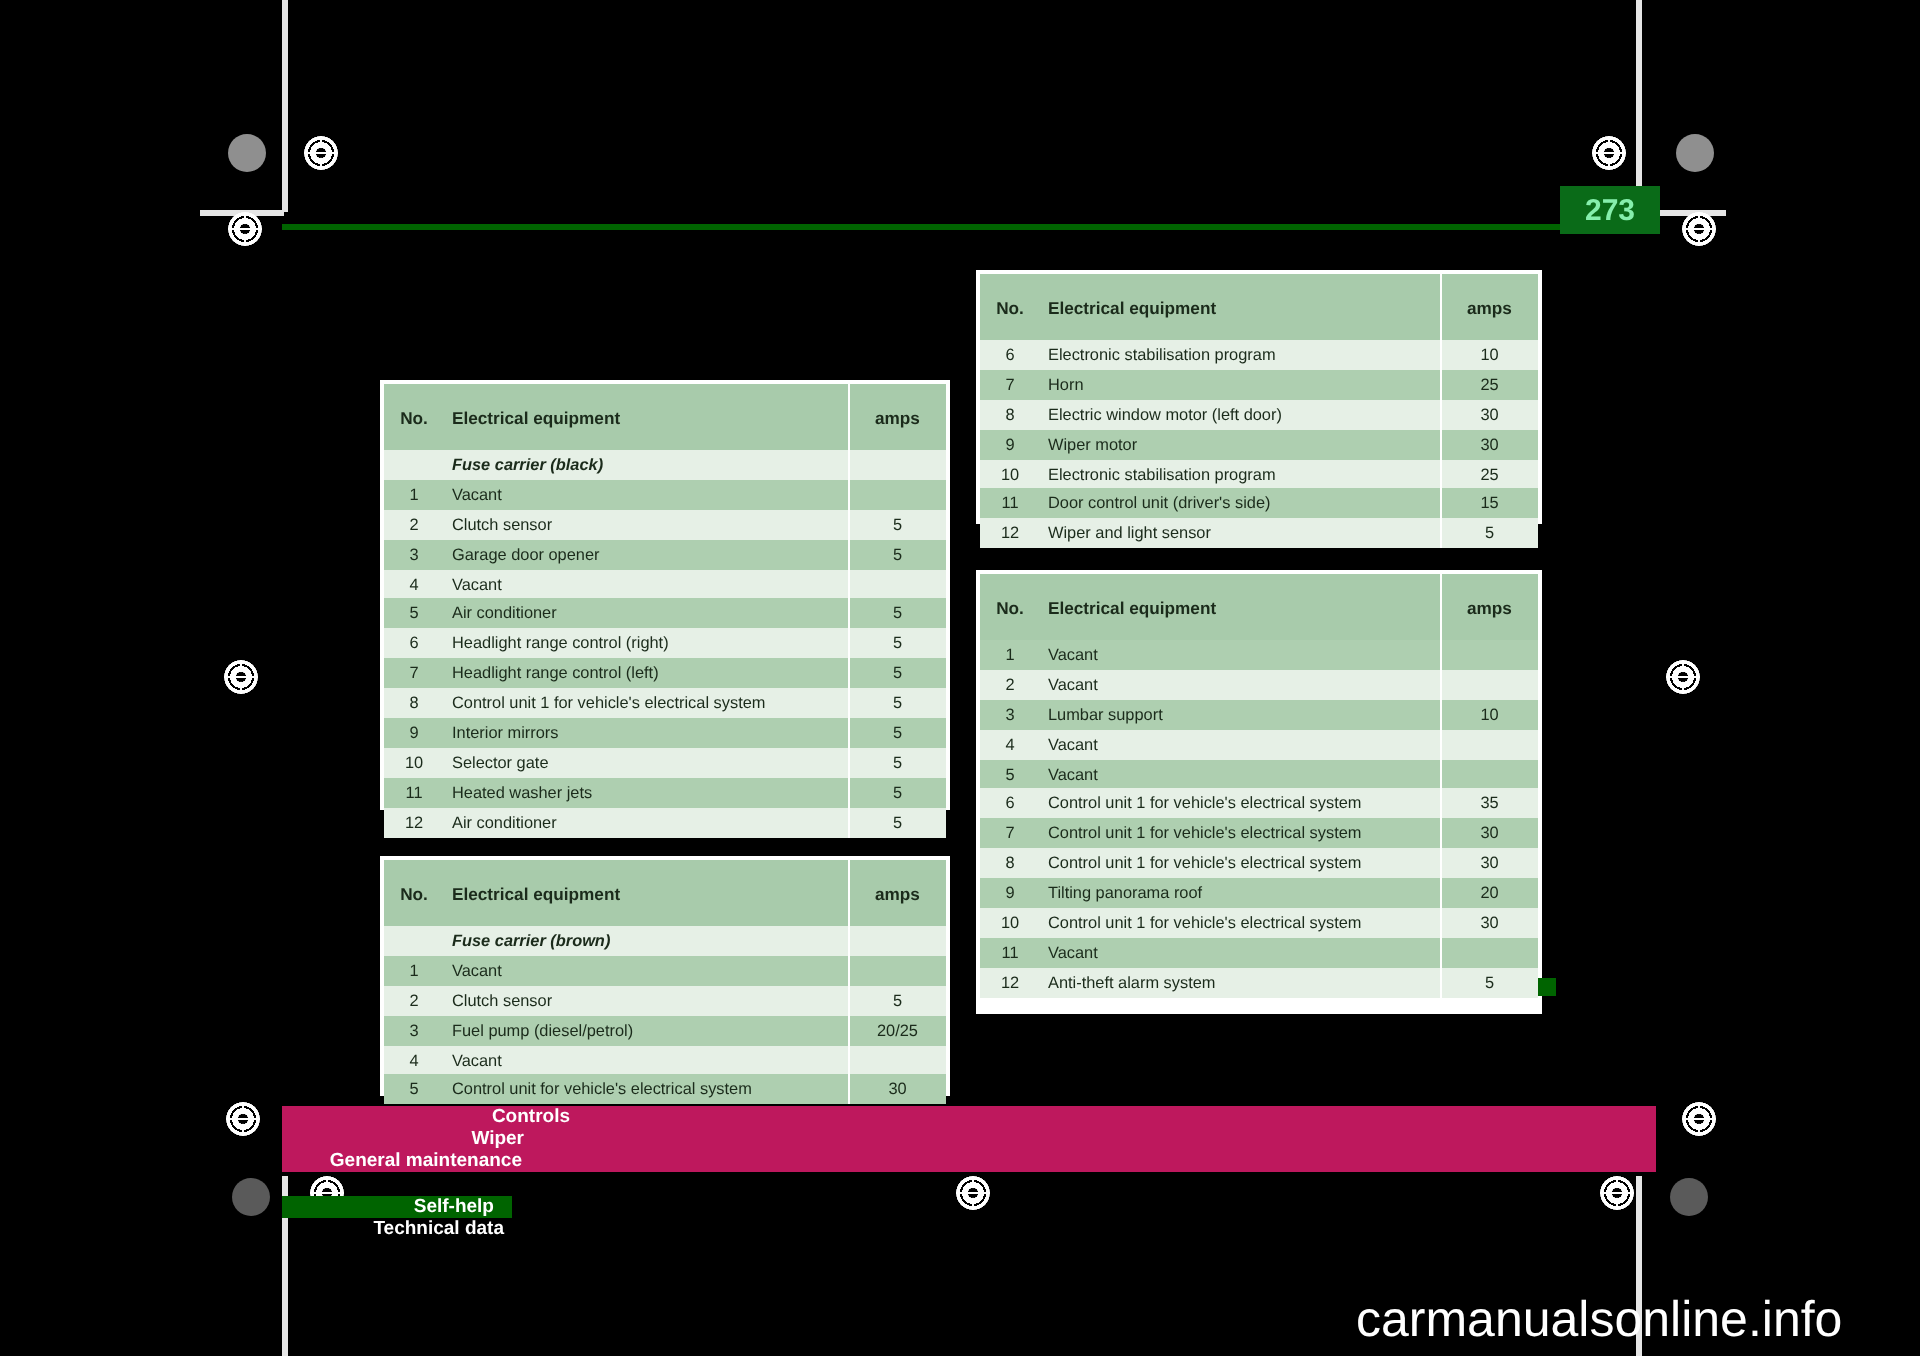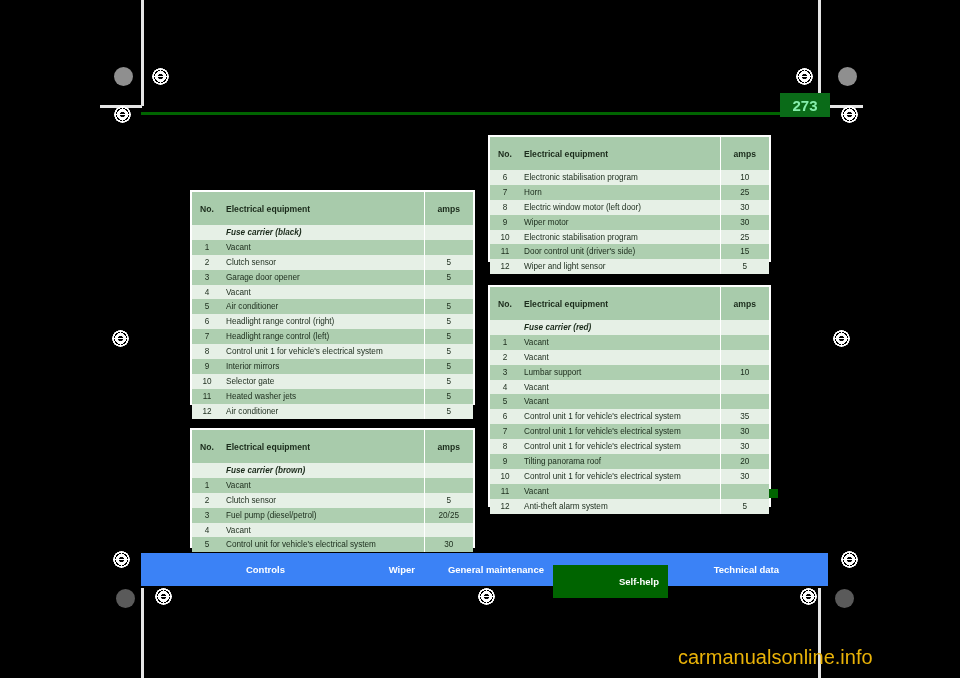--- a/index.html
+++ b/index.html
@@ -79,32 +79,32 @@
   .fusetable tr.rowB td{background:#aecfb0;}
   .fusetable tr.subhead td{background:#e6f0e6;font-weight:bold;}
   .fusetable tr.subhead td.c-eq{font-weight:bold;font-style:italic;}
 
   .tblwrap{position:absolute;background:#ffffff;}
 
   
   .greentab{position:absolute;background:#006400;}
 
   
-  .navbar{position:absolute;display:flex;background:#3b82f6;}
+  .navbar{position:absolute;display:flex;background:#be185d;flex-direction:column;}
   .navitem{
     display:flex;align-items:center;justify-content:flex-end;
     padding-right:9px;
     color:#ffffff;font-weight:bold;font-size:9.5px;
     box-sizing:border-box;height:100%;
   }
   .navitem.active{background:#006400;margin-top:12px;}
 
   
   .watermark{
-    position:absolute;color:#eab308;font-size:20px;letter-spacing:0px;
+    position:absolute;color:#ffffff;font-size:25px;letter-spacing:0px;
     font-family:"Liberation Sans", sans-serif;
   }
 </style>
 </head>
 <body>
 
 <div class="page">
 
   <div class="cropline-v" style="left:141px;top:0px;height:106px;"></div>
   <div class="cropline-v" style="left:818px;top:0px;height:106px;"></div>
@@ -334,25 +334,20 @@
   <div class="tblwrap" style="left:488px;top:285px;width:283px;height:222px;">
     <table class="fusetable" style="left:2px;top:2px;width:279px;">
       <thead>
         <tr>
           <th class="c-no">No.</th>
           <th class="c-eq">Electrical equipment</th>
           <th class="c-amps">amps</th>
         </tr>
       </thead>
       <tbody>
-        <tr class="subhead">
-          <td class="c-no"></td>
-          <td class="c-eq">Fuse carrier (red)</td>
-          <td class="c-amps"></td>
-        </tr>
         <tr class="rowB">
             <td class="c-no">1</td>
             <td class="c-eq">Vacant</td>
             <td class="c-amps"></td>
           </tr>
         <tr class="rowA">
             <td class="c-no">2</td>
             <td class="c-eq">Vacant</td>
             <td class="c-amps"></td>
           </tr>

